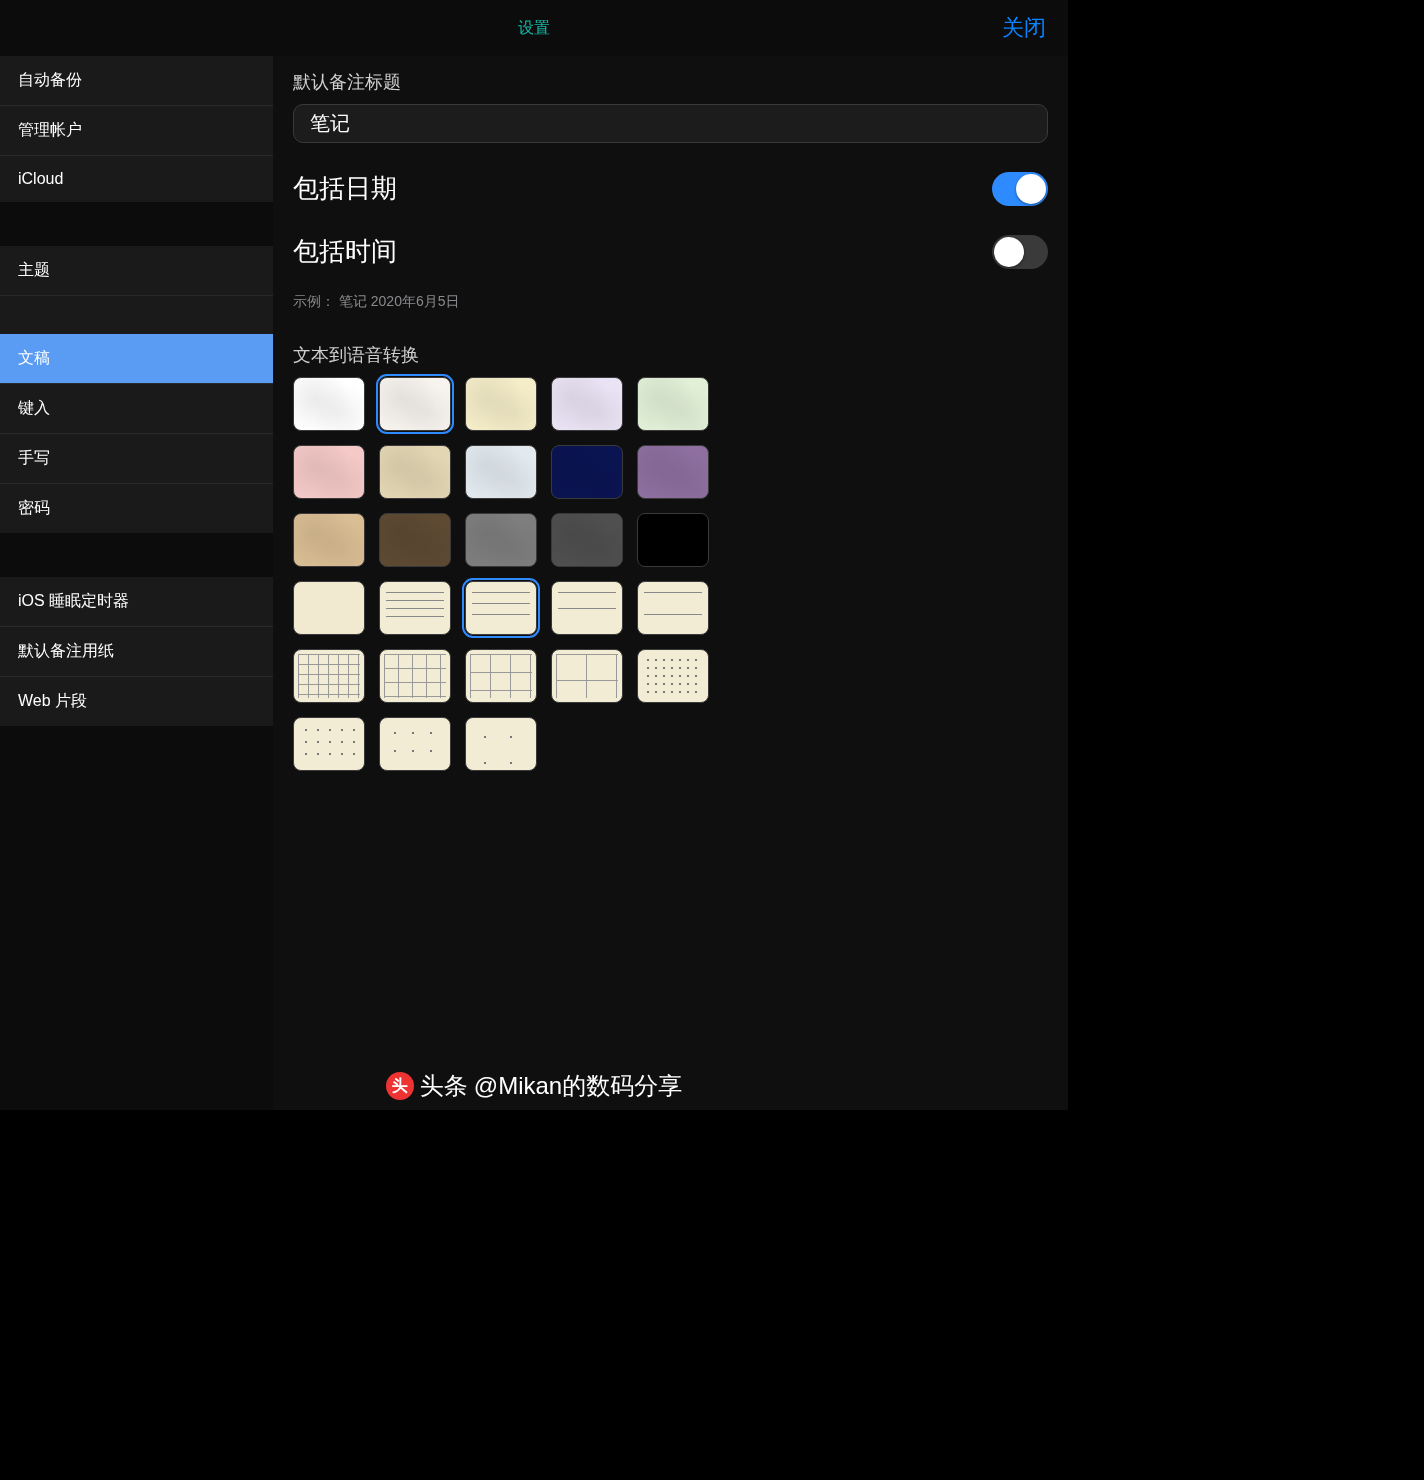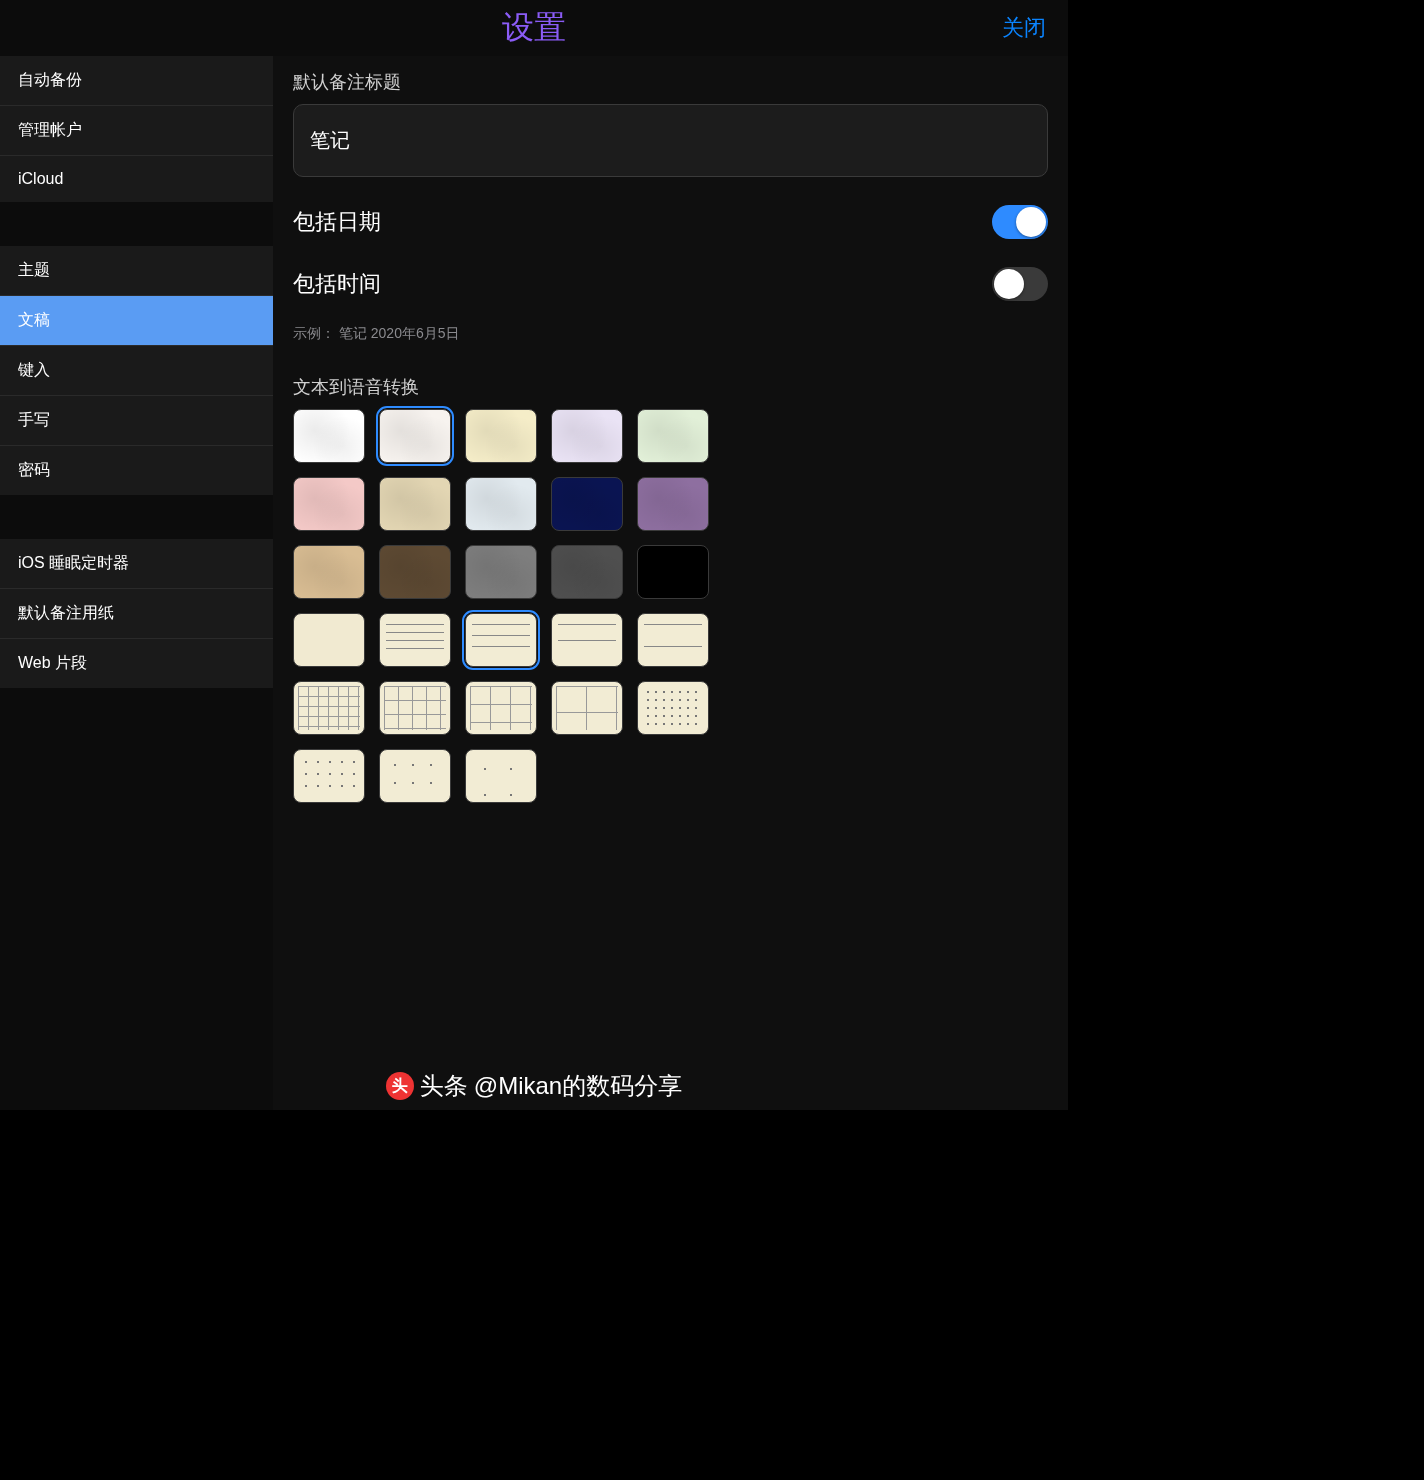--- a/index.html
+++ b/index.html
@@ -13,21 +13,21 @@
       position: relative;
     }
     .header {
       height: 56px;
       display: flex;
       align-items: center;
       justify-content: center;
       position: relative;
       background: #0c0c0c;
     }
-    .header-title { font-size: 32px; color: #8b5cf6; }
+    .header-title { font-size: 16px; color: #14b8a6; }
     .close-btn {
       position: absolute;
       right: 22px;
       color: #0a84ff;
       font-size: 22px;
       cursor: pointer;
     }
     .body {
       display: flex;
       height: calc(100% - 56px);
@@ -47,50 +47,51 @@
     .sidebar-item {
       padding: 14px 18px;
       font-size: 16px;
       color: #fff;
       border-bottom: 1px solid #2a2a2a;
       cursor: pointer;
     }
     .sidebar-item:last-child { border-bottom: none; }
     .sidebar-item.active {
       background: #5a9cf3;
+      margin-top: 38px;
     }
     .content {
       flex: 1;
       background: #0f0f0f;
       padding: 0;
       overflow-y: auto;
     }
     .section-label {
       font-size: 18px;
       color: #d0d0d0;
       padding: 14px 20px 10px;
     }
     .input-wrap { padding: 0 20px 14px; }
     .text-input {
       width: 100%;
       background: #1c1c1c;
       border: 1px solid #3a3a3a;
       border-radius: 10px;
-      padding: 24px 16px;
+      padding: 7px 16px;
       font-size: 20px;
       color: #fff;
       outline: none;
     }
     .row {
       display: flex;
       align-items: center;
       justify-content: space-between;
       padding: 14px 20px;
     }
-    .row-label { font-size: 22px; color: #fff; }
+    .row-label { font-size: 26px; color: #fff; }
     .toggle {
       width: 56px;
       height: 34px;
       border-radius: 17px;
       position: relative;
       cursor: pointer;
     }
     .toggle.on { background: #2e8bff; }
     .toggle.off { background: #3a3a3a; }
     .knob {

